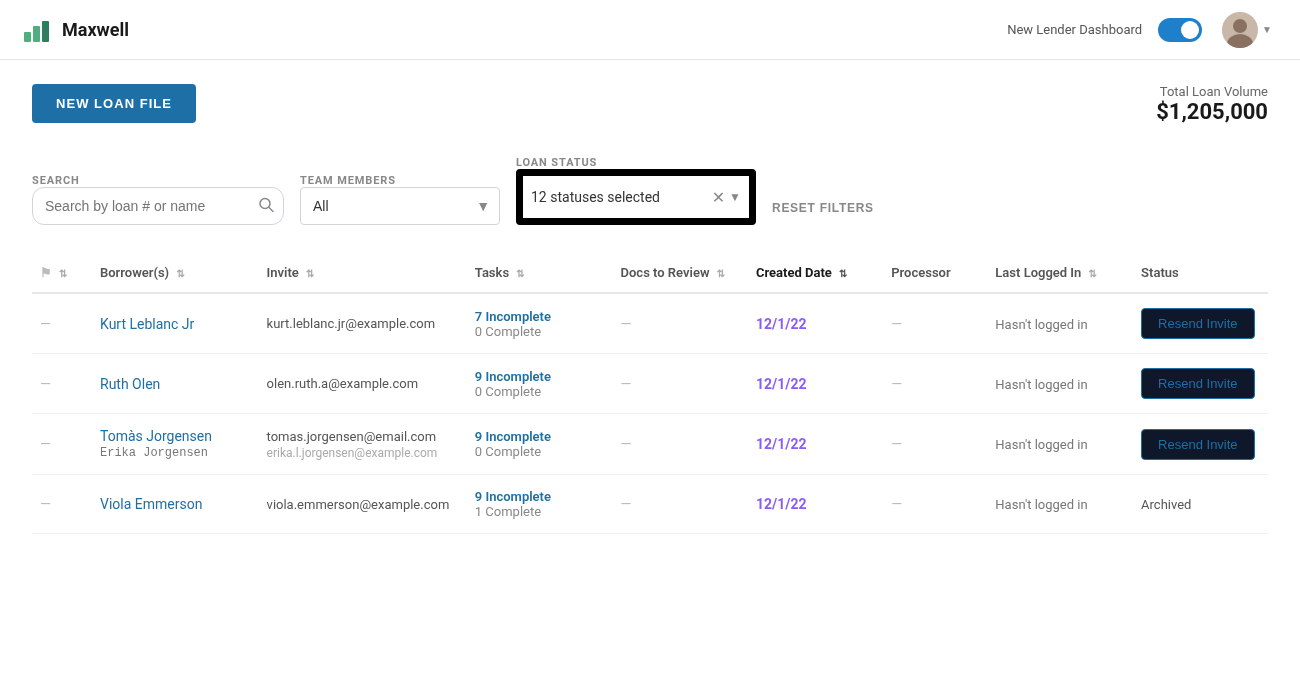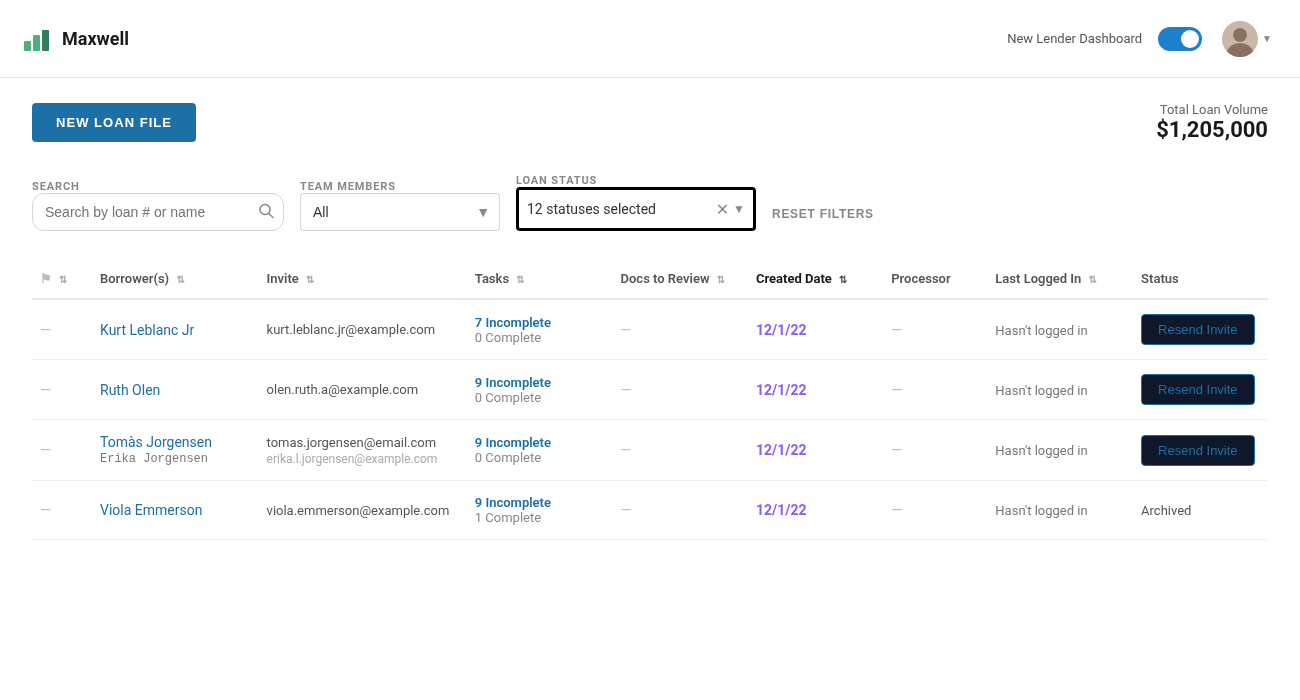--- a/index.html
+++ b/index.html
@@ -1,21 +1,21 @@
 <!DOCTYPE html>
 <html><head>
   <meta charset="utf-8">
   <style>
     * { box-sizing: border-box; margin: 0; padding: 0; }
     body { font-family: -apple-system, BlinkMacSystemFont, 'Segoe UI', Roboto, sans-serif; background: #fff; color: #333; font-size: 14px; }
 
     
     .header {
       display: flex; align-items: center; justify-content: space-between;
-      padding: 0 24px; height: 78px; border-bottom: 1px solid #e5e7eb;
+      padding: 0 24px; height: 60px; border-bottom: 1px solid #e5e7eb;
       background: #fff;
     }
     .logo { display: flex; align-items: center; gap: 8px; font-size: 18px; font-weight: 700; color: #1a1a1a; }
     .logo-icon { display: flex; align-items: flex-end; gap: 2px; height: 24px; }
     .header-right { display: flex; align-items: center; gap: 16px; }
     .toggle-label { font-size: 13px; color: #555; }
     .toggle-switch {
       position: relative; width: 44px; height: 24px; display: inline-block;
     }
     .toggle-switch input { opacity: 0; width: 0; height: 0; }
@@ -34,21 +34,21 @@
     .avatar-circle {
       width: 36px; height: 36px; border-radius: 50%; background: #ccc;
       overflow: hidden; display: flex; align-items: center; justify-content: center;
     }
     .avatar-circle svg { width: 36px; height: 36px; }
 
     
     .main { padding: 24px 32px; }
 
     
-    .top-row { display: flex; align-items: center; justify-content: space-between; margin-bottom: 32px; }
+    .top-row { display: flex; align-items: flex-start; justify-content: space-between; margin-bottom: 32px; }
     .new-loan-btn {
       background: #1e6fa5; color: #fff; border: none; padding: 12px 24px;
       font-size: 13px; font-weight: 700; letter-spacing: 0.08em; cursor: pointer;
       border-radius: 4px; text-transform: uppercase;
     }
     .total-volume { text-align: right; }
     .total-volume-label { font-size: 13px; color: #666; }
     .total-volume-amount { font-size: 22px; font-weight: 700; color: #1a1a1a; }
 
     
@@ -68,22 +68,22 @@
     .select-input {
       width: 200px; padding: 10px 36px 10px 12px; border: 1px solid #d1d5db;
       border-radius: 4px; font-size: 14px; color: #333; appearance: none;
       background: #fff; cursor: pointer; outline: none;
     }
     .select-chevron {
       position: absolute; right: 10px; top: 50%; transform: translateY(-50%);
       pointer-events: none; color: #888;
     }
     .status-filter {
-      display: flex; align-items: center; border: 3px solid #000000;
-      border-radius: 4px; padding: 0 8px; background: #fff; width: 240px; height: 44px;
+      display: flex; align-items: center; border: 7px solid #000000;
+      border-radius: 4px; padding: 0 8px; background: #fff; width: 240px; height: 56px;
     }
     .status-filter-text { flex: 1; font-size: 14px; color: #333; }
     .status-filter-clear { background: none; border: none; cursor: pointer; color: #888; font-size: 16px; padding: 0 4px; }
     .status-filter-chevron { color: #888; font-size: 12px; }
 
     .reset-filters-btn {
       background: none; border: none; color: #888; font-size: 12px;
       font-weight: 700; letter-spacing: 0.06em; cursor: pointer; text-transform: uppercase;
       padding: 10px 0; white-space: nowrap;
     }

